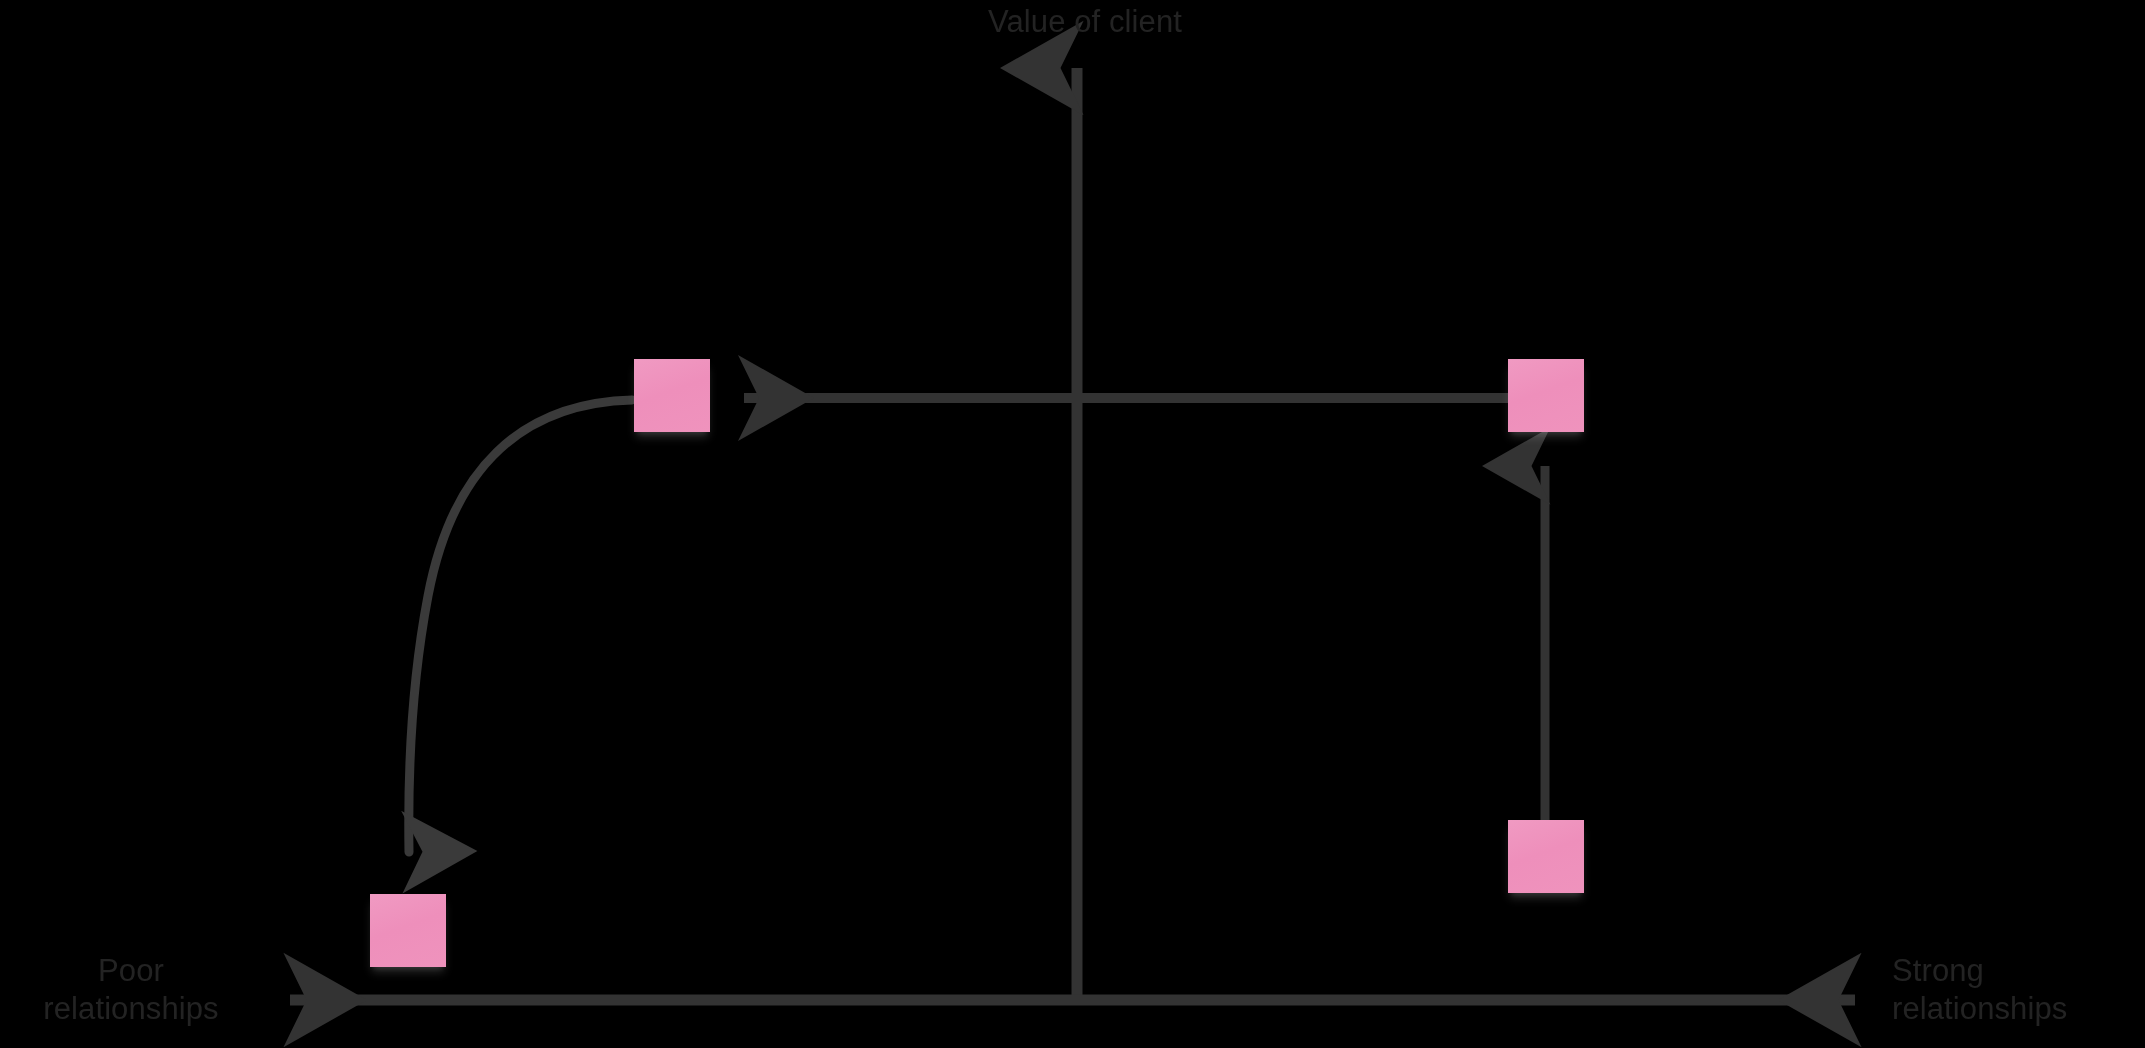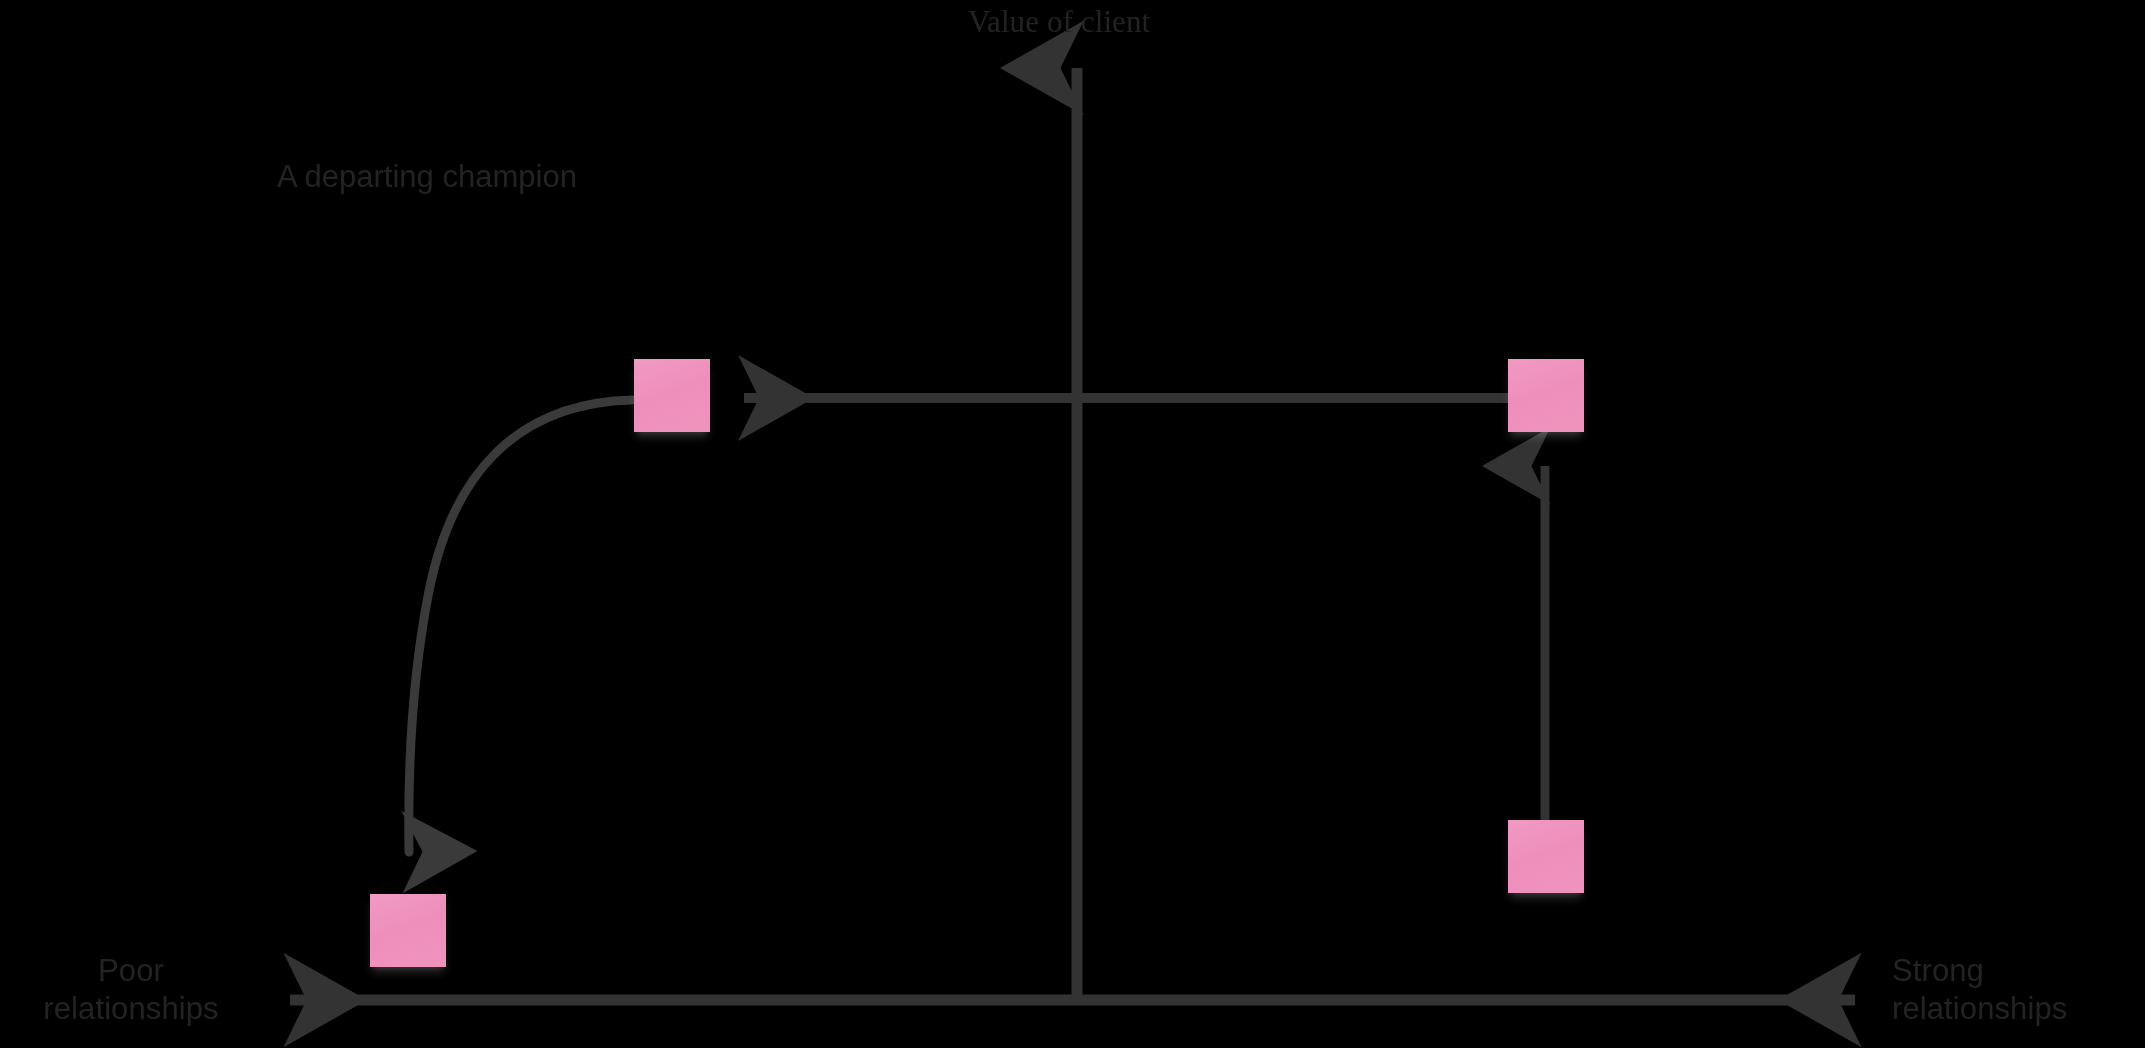--- a/index.html
+++ b/index.html
@@ -34,24 +34,23 @@
   .axis-label {
     position: absolute;
     color: #232323;
     font-size: 31px;
     line-height: 38px;
     font-weight: 400;
     white-space: pre-line;
     letter-spacing: 0.1px;
   }
   #label-value-of-client {
-    left: 968px;
+    left: 988px;
     top: 3px;
     text-align: left;
-    font-family: Liberation Serif, serif;
   }
   #label-poor-relationships {
     left: 0px;
     top: 952px;
     width: 262px;
     text-align: center;
   }
   #label-strong-relationships {
     left: 1892px;
     top: 952px;
@@ -124,15 +123,14 @@
   <div class="sticky-note" style="left:1508px; top:820px; width:76px; height:73px;"></div>
 
   <div class="axis-label" id="label-value-of-client">Value of client</div>
 
   <div class="axis-label" id="label-poor-relationships">Poor
 relationships</div>
 
   <div class="axis-label" id="label-strong-relationships">Strong
 relationships</div>
 
-  <div id="label-departing-champion">A departing champion</div>
 
 </div>
 
 </body></html>

